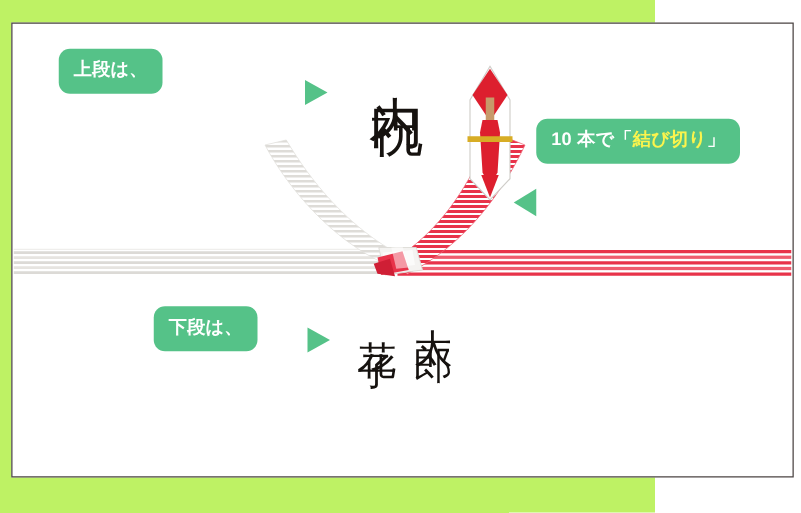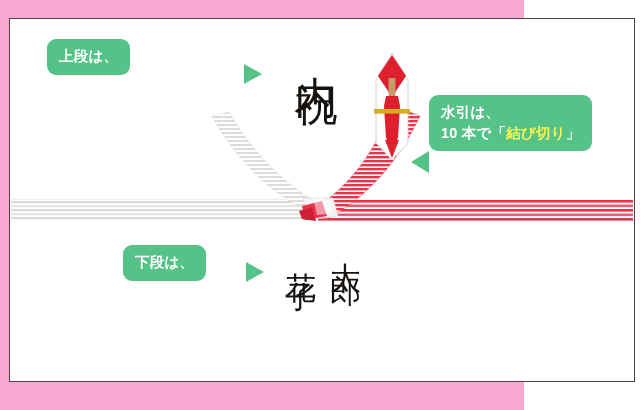--- a/index.html
+++ b/index.html
@@ -11,21 +11,21 @@
     width: 641px;
     height: 410px;
     font-family: "Liberation Sans", "DejaVu Sans", sans-serif;
     overflow: hidden;
   }
 
   #stage {
     position: relative;
     width: 524px;
     height: 410px;
-    background: #f9a8d4;
+    background: #bef264;
   }
 
   
   .envelope-frame {
     position: absolute;
     left: 9px;
     top: 18px;
     width: 626px;
     height: 364px;
     border: 1.6px solid #4a4342;
@@ -174,21 +174,20 @@
 
   <div class="brush-text name-col name-right">太郎</div>
   <div class="brush-text name-col name-left">花子</div>
 
   <div class="callout" id="callout-upper">
     <span class="ln">上段は、</span>
   </div>
   <div class="tail tail-right" id="tail-upper"></div>
 
   <div class="callout" id="callout-mizuhiki">
-    <span class="ln">水引は、</span>
     <span class="ln"><span>10 本で「</span><span class="hl">結び切り</span><span>」</span></span>
   </div>
   <div class="tail tail-left" id="tail-mizuhiki"></div>
 
   <div class="callout" id="callout-lower">
     <span class="ln">下段は、</span>
   </div>
   <div class="tail tail-right" id="tail-lower"></div>
 
 </div>

